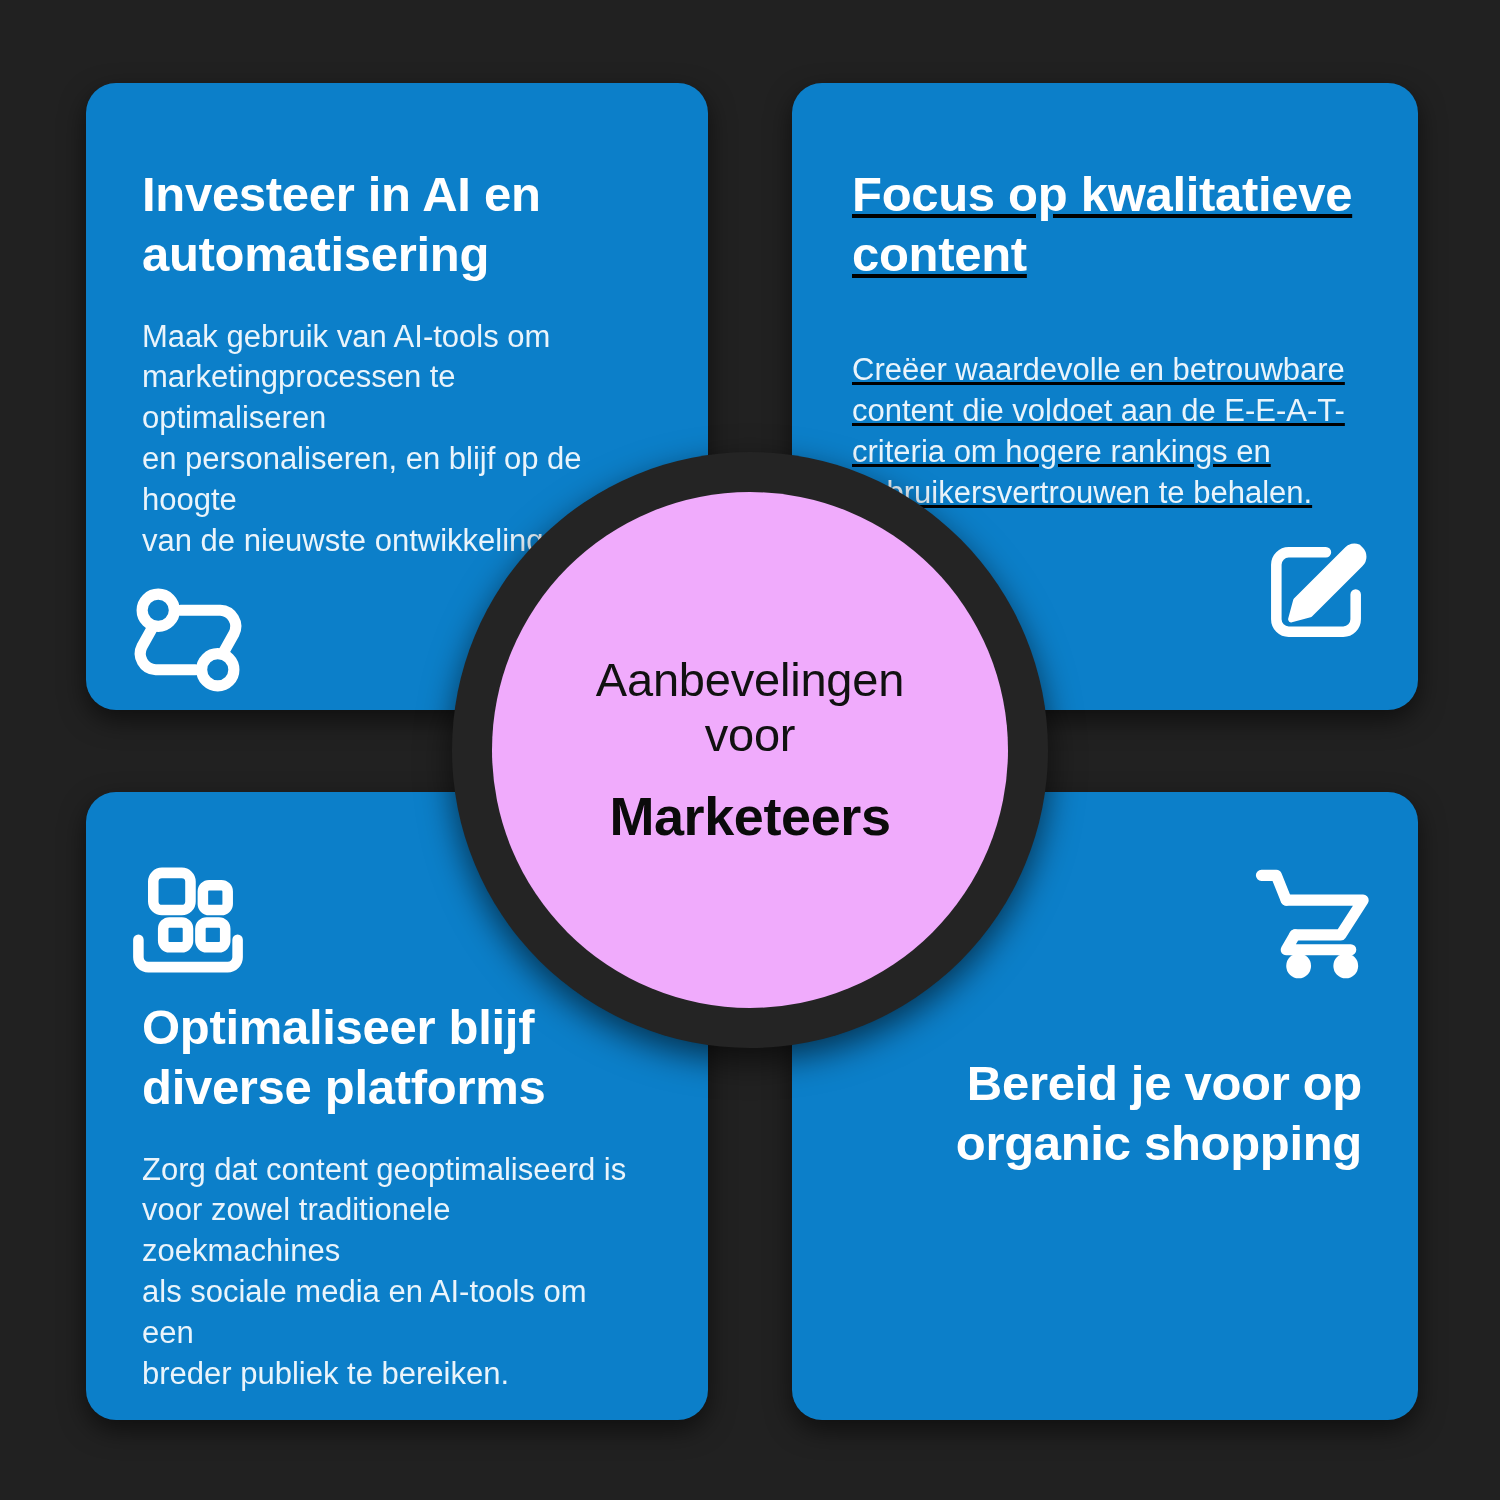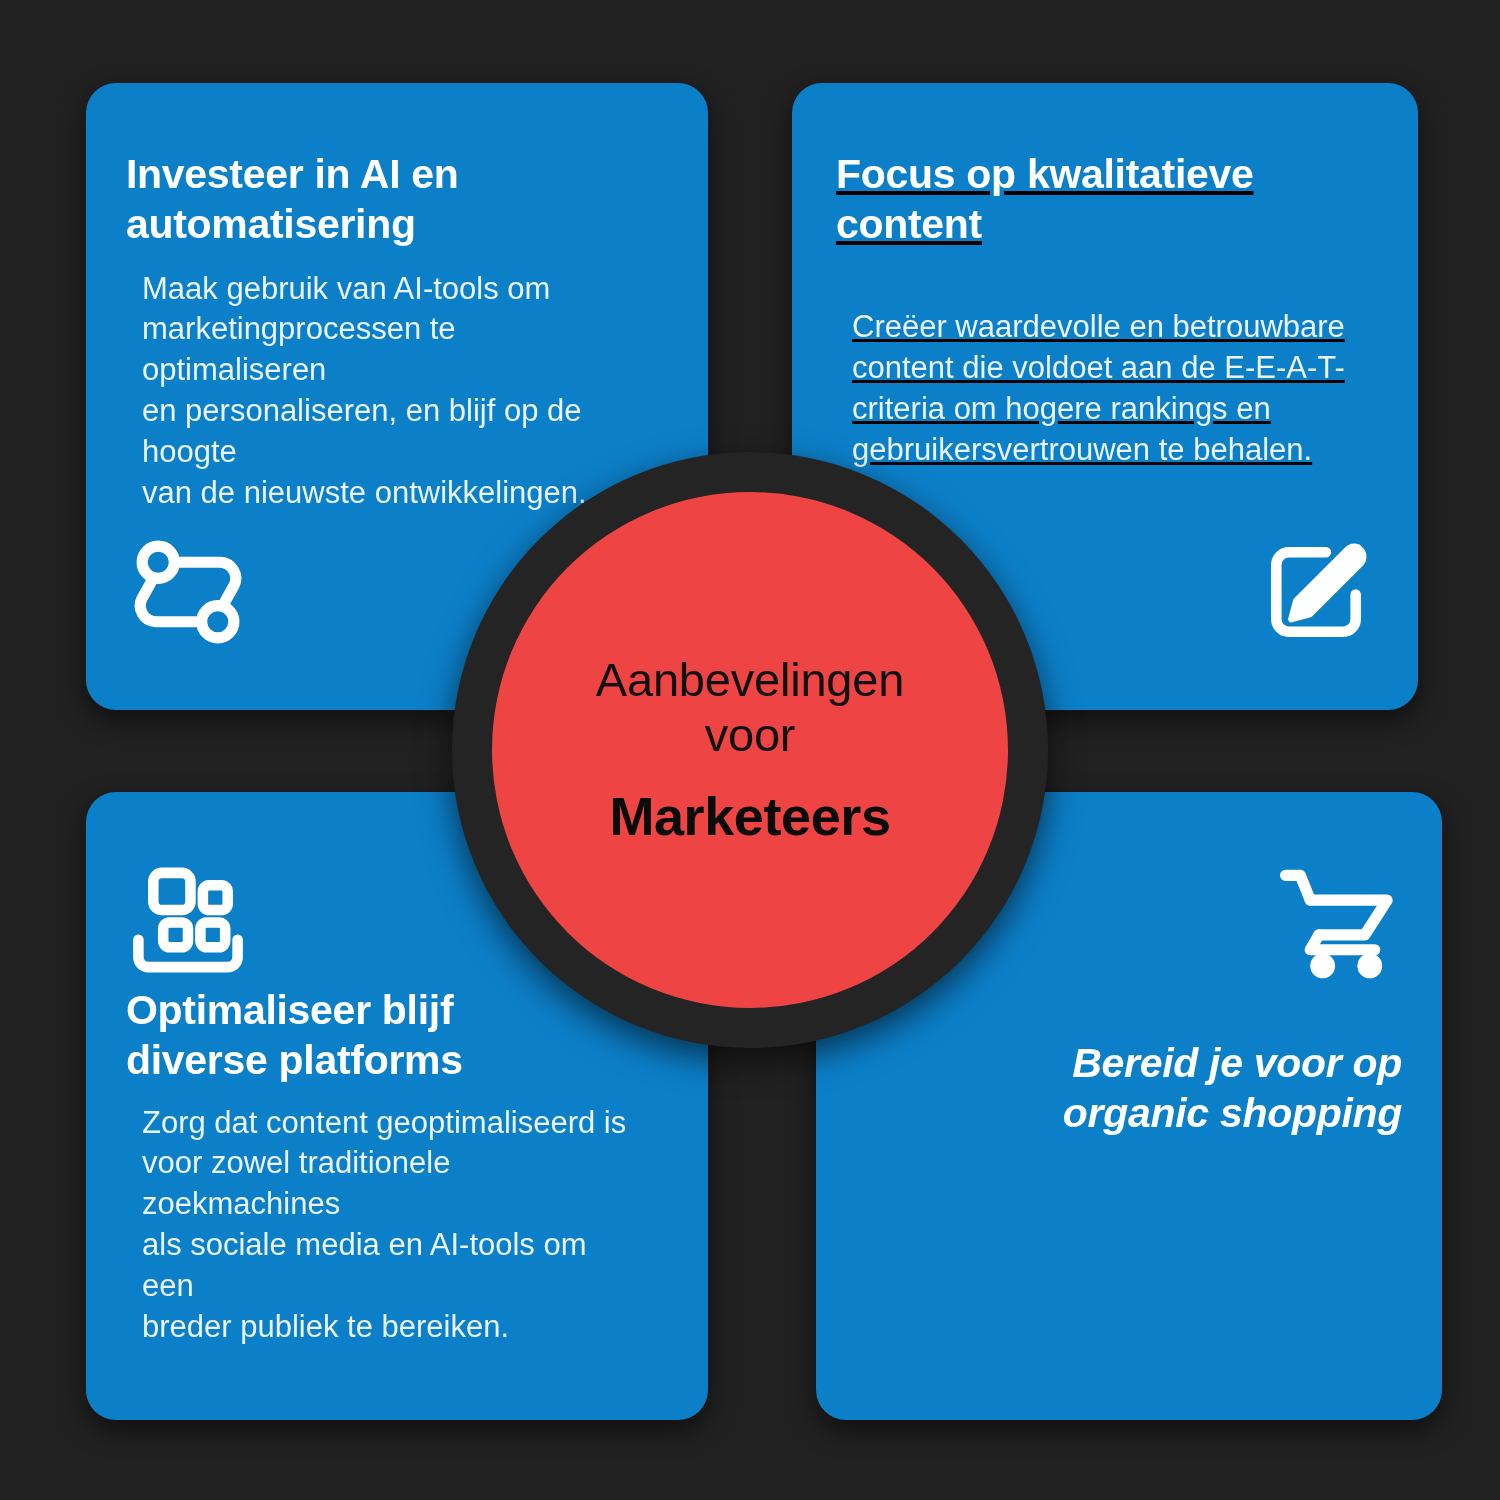--- a/index.html
+++ b/index.html
@@ -18,32 +18,32 @@
     border-radius:30px;
     box-sizing:border-box;
     box-shadow:0 10px 26px rgba(0,0,0,0.55);
     display:flex;
     flex-direction:column;
   }
   
   #card-tl{left:86px;  top:83px;   width:622px; height:627px;}
   #card-tr{left:792px; top:83px;   width:626px; height:627px;text-decoration:underline;}
   #card-bl{left:86px;  top:792px;  width:622px; height:628px;}
-  #card-br{left:816px; top:792px;  width:626px; height:628px;font-style:italic;}
+  #card-br{left:792px; top:792px;  width:626px; height:628px;}
 
   .pad-l{padding:66px 60px 56px 40px;}
   .pad-r{padding:66px 40px 56px 44px;}
 
   .title{
-    font-size:41px;
+    font-size:49px;
     font-weight:bold;
     color:#ffffff;
     line-height:1.22;
     letter-spacing:-0.3px;
-    margin:0;
+    margin:16px;
     white-space:pre-line;
   }
   .body{
     font-size:31px;
     font-weight:400;
     color:#eaf4fb;
     line-height:1.32;
     margin:16px;
     white-space:pre-line;
   }
@@ -73,21 +73,21 @@
     width:596px;height:596px;
     border-radius:50%;
     background:#242424;
     box-shadow:0 12px 34px rgba(0,0,0,0.6);
   }
   .hub-inner{
     position:absolute;
     left:492px;top:492px;
     width:516px;height:516px;
     border-radius:50%;
-    background:#ef4444;
+    background:#f0abfc;
     display:flex;
     flex-direction:column;
     align-items:center;
     justify-content:center;
   }
   .hub-sub{
     font-size:47px;
     font-weight:300;
     color:#111111;
     line-height:1.17;

